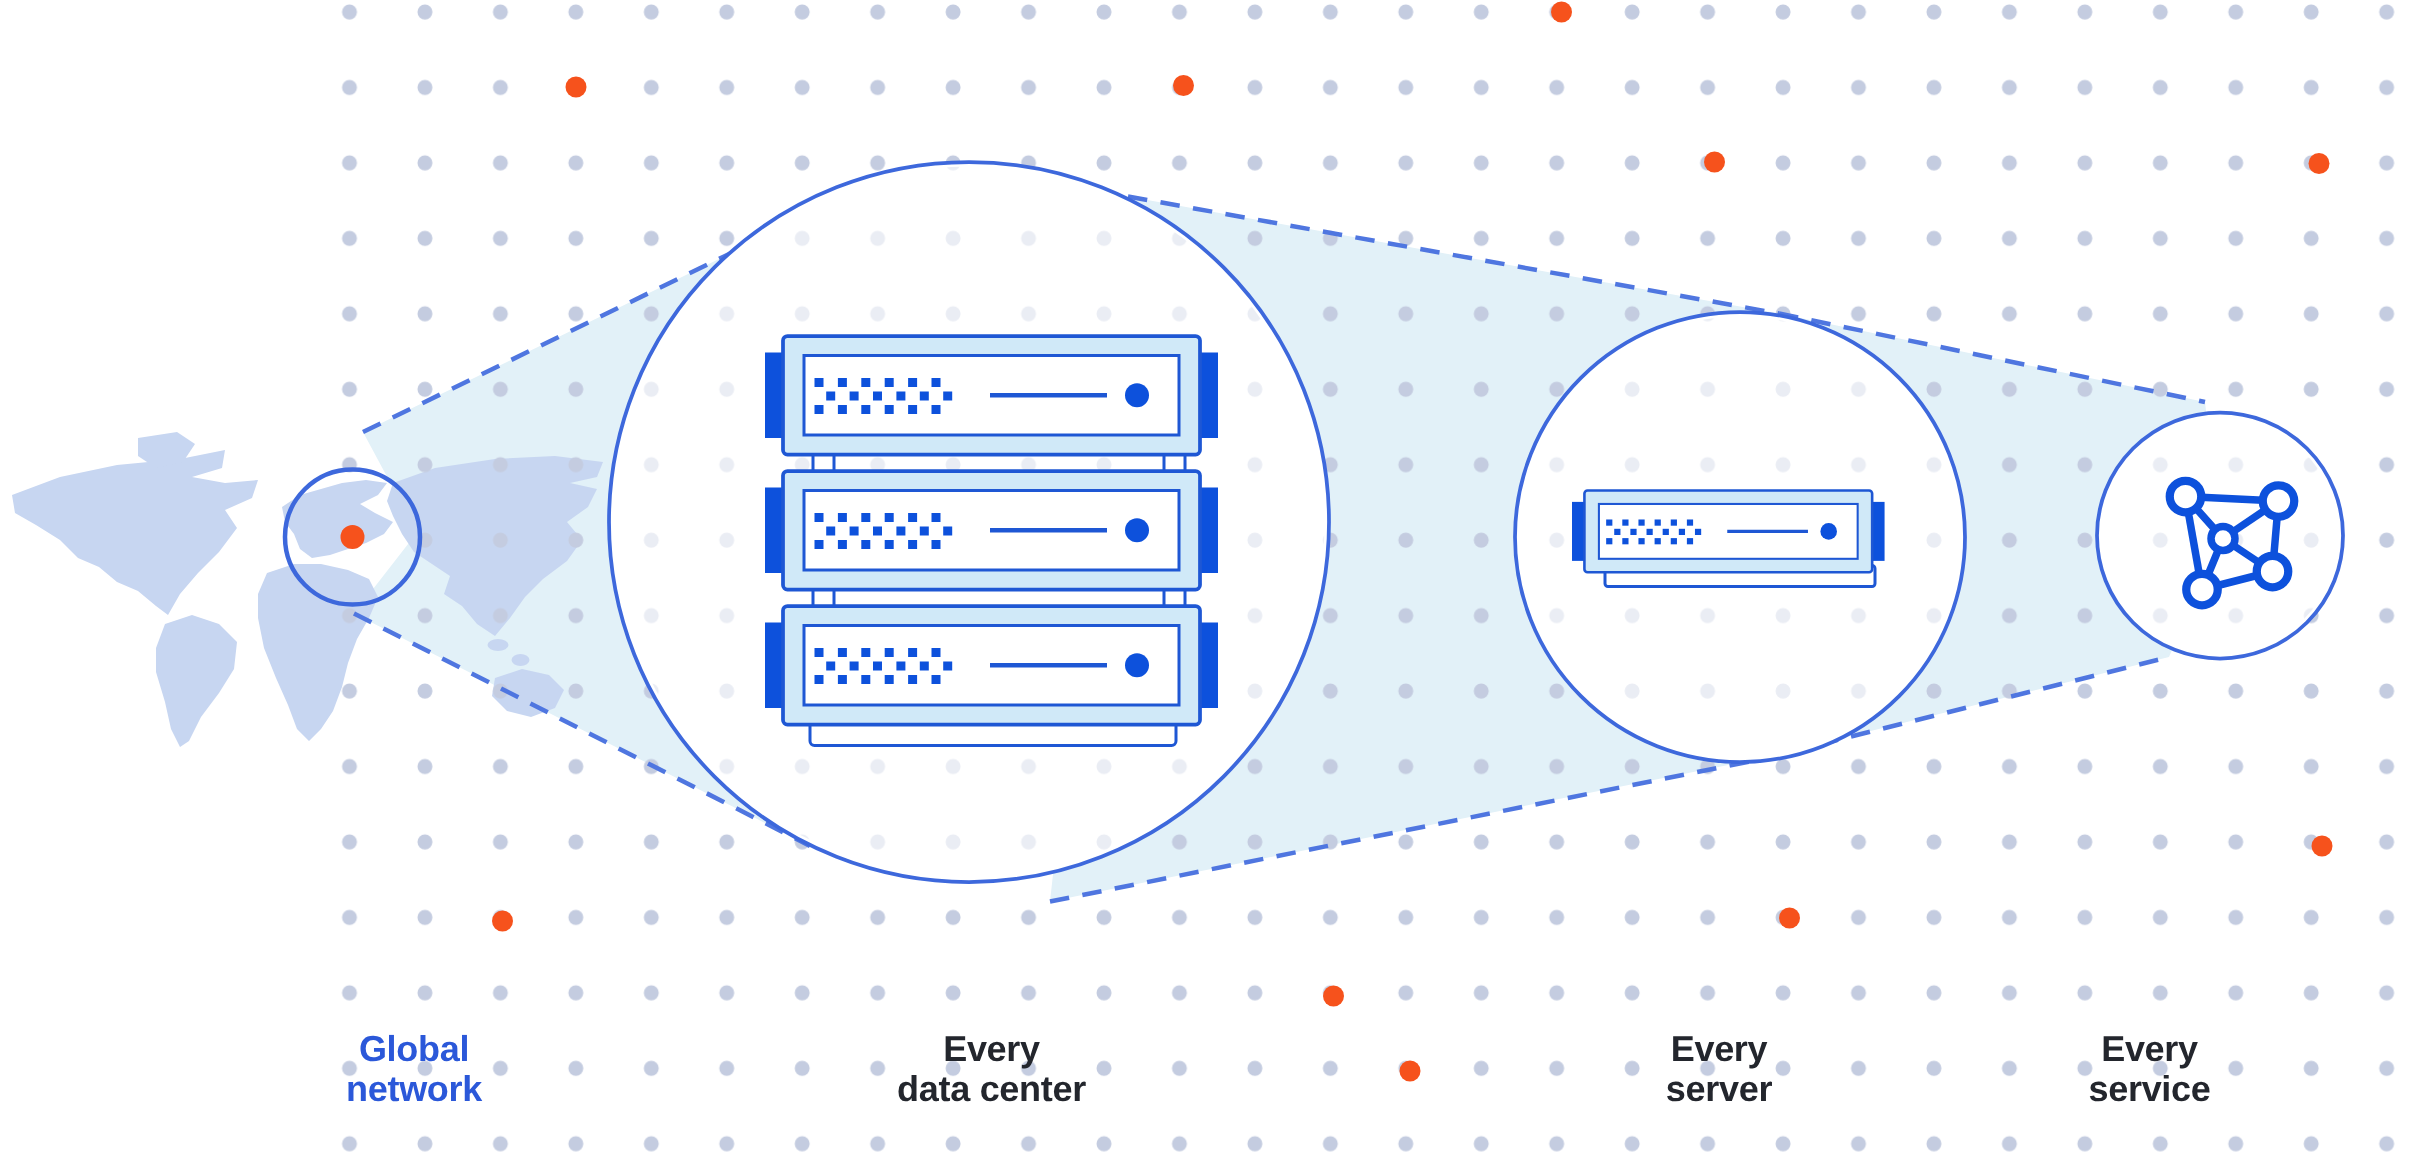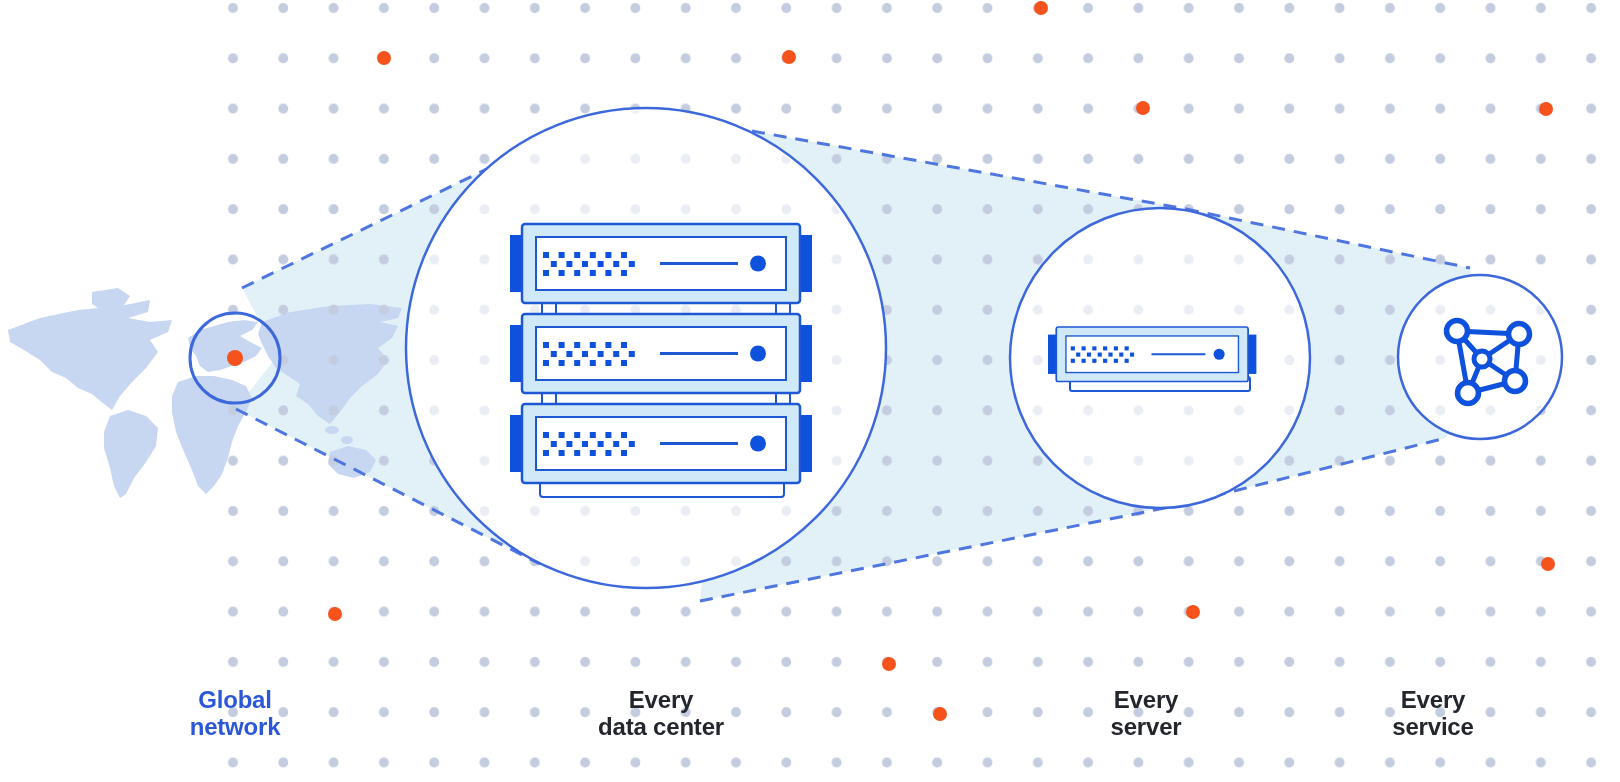--- a/index.html
+++ b/index.html
@@ -17,21 +17,21 @@
     top:687px;
     transform:translateX(-50%);
     text-align:center;
     white-space:pre-line;
     font-size:24px;
     font-weight:700;
     line-height:1.12;
     letter-spacing:-0.2px;
     color:var(--label_dark);
   }
-  .stage-label.highlighted{color:var(--accent_blue);}
+  .stage-label.highlighted{color:var(--accent_blue);margin-left:41px;}
 </style>
 </head>
 <body>
 
 <div class="stage">
 
   <svg class="diagram-svg" width="1620" height="782" viewBox="0 0 1620 782">
     <defs>
       <pattern id="dotgrid" width="50.3" height="50.3" patternUnits="userSpaceOnUse">
         <circle cx="31.8" cy="8" r="5" fill="var(--grid_dot)"></circle>

